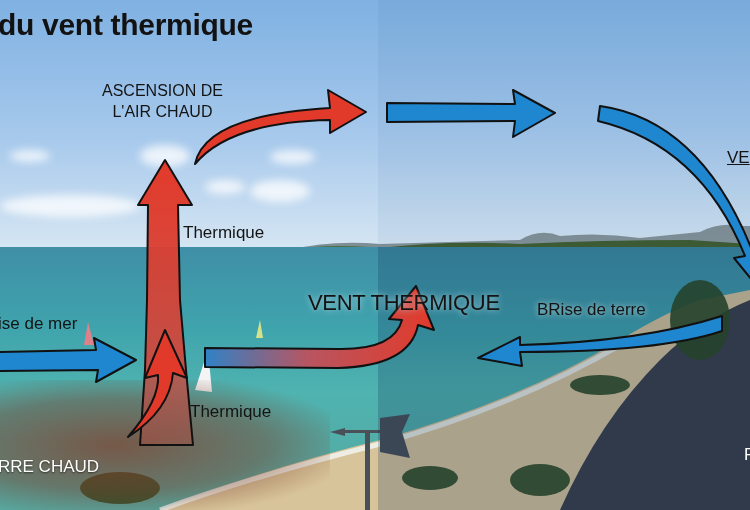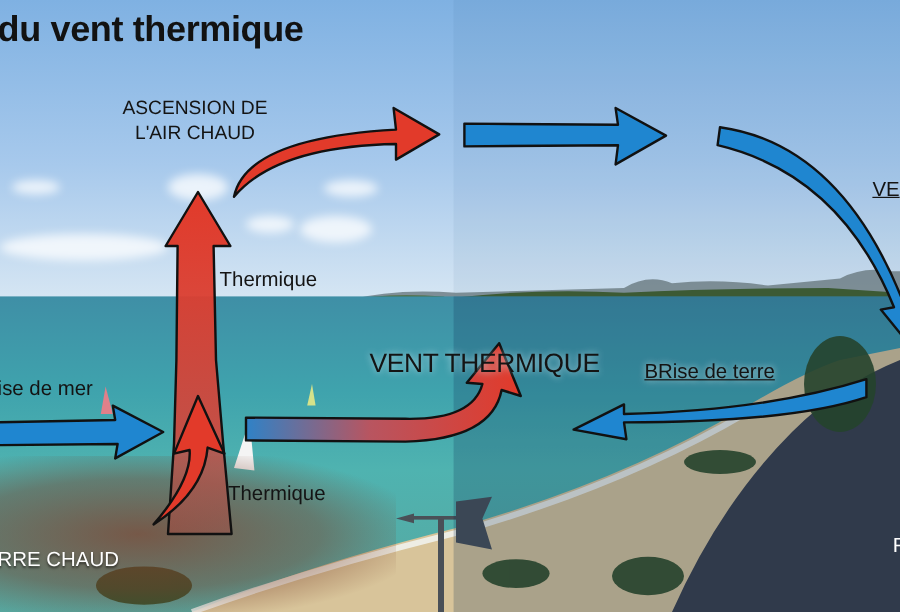--- a/index.html
+++ b/index.html
@@ -16,21 +16,21 @@
   .beach { position:absolute; }
   .hot-zone { position:absolute; left:0; top:380px; width:330px; height:130px;
               background:radial-gradient(ellipse at 35% 50%, rgba(130,60,40,0.75) 0%, rgba(120,60,40,0.45) 50%, rgba(120,60,40,0) 80%); }
   .label { position:absolute; color:#141414; white-space:nowrap; }
   .title { position:absolute; left:-2px; top:8px; font-size:30px; font-weight:bold; color:#121212; letter-spacing:-0.3px; }
   .t-asc { left:102px; top:80px; font-size:16px; line-height:21px; text-align:center; }
   .t-therm1 { left:183px; top:223px; font-size:17px; }
   .t-therm2 { left:190px; top:402px; font-size:17px; }
   .t-vent { left:282px; top:290px; font-size:22px; font-weight:500; letter-spacing:-0.3px; text-shadow:0 0 6px rgba(200,230,240,0.8);margin-left:26px; }
   .t-brise-mer { left:-2px; top:314px; font-size:17px; }
-  .t-brise-terre { left:537px; top:300px; font-size:17px; text-shadow:0 0 6px rgba(255,255,255,0.7);text-decoration:underline; }
+  .t-brise-terre { left:537px; top:300px; font-size:17px; text-shadow:0 0 6px rgba(255,255,255,0.7); }
   .t-terre-chaud { left:-2px; top:457px; font-size:17px; color:#fff; text-shadow:0 1px 2px rgba(0,0,0,0.6); }
   .t-ve { left:727px; top:148px; font-size:17px;text-decoration:underline; }
   .t-f { left:744px; top:445px; font-size:17px; color:#fff; }
   svg.arrows { position:absolute; left:0; top:0; width:750px; height:510px; }
 </style>
 </head>
 <body>
 
 <div class="scene">
   <div class="sky"></div>

